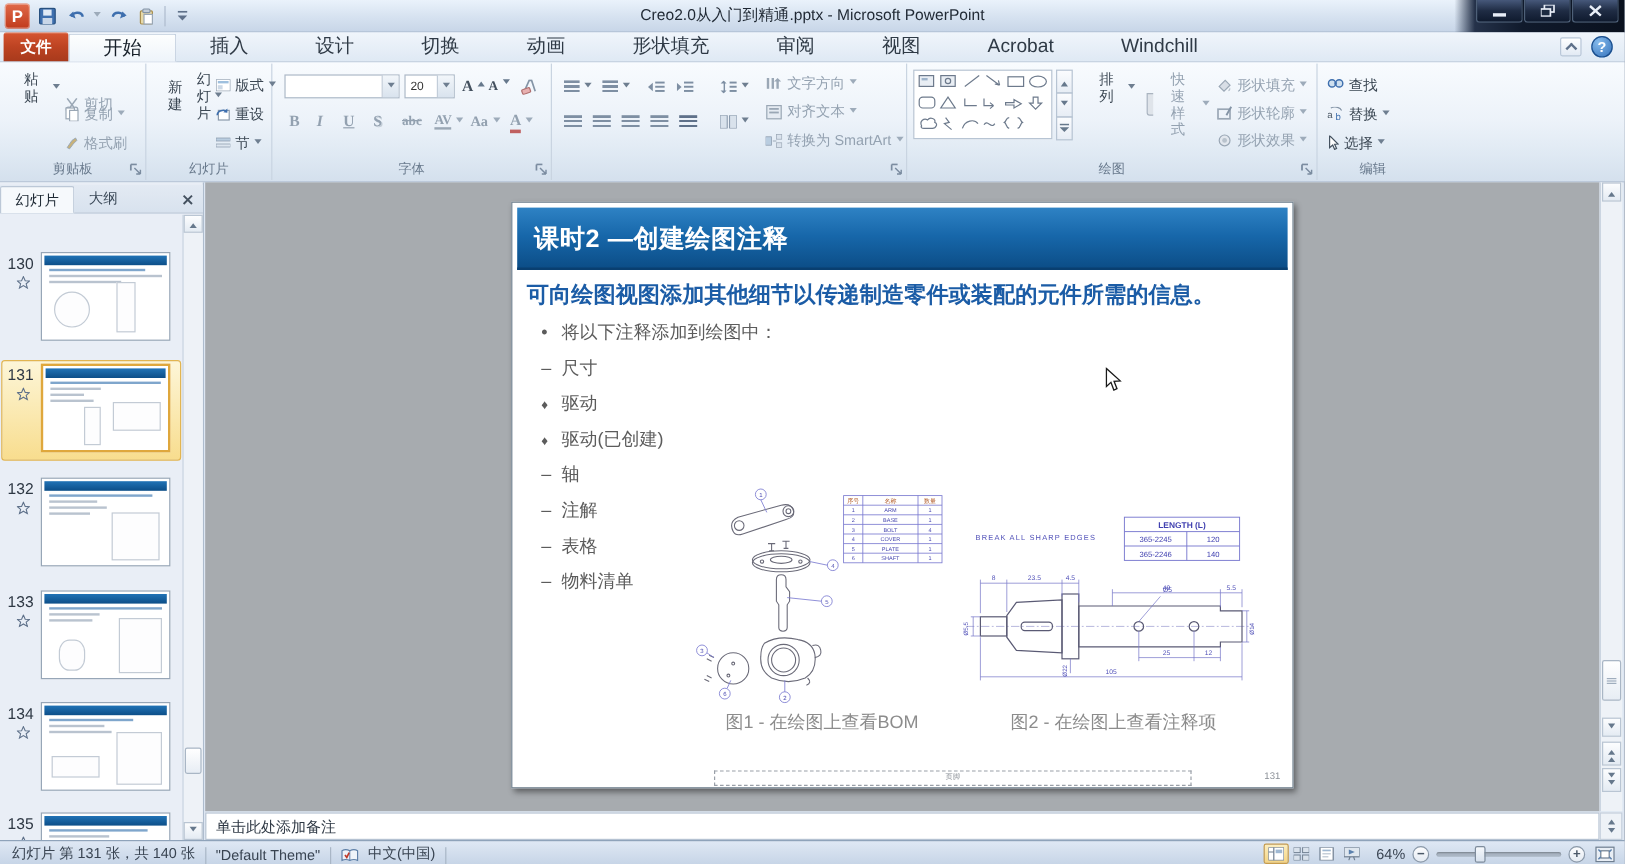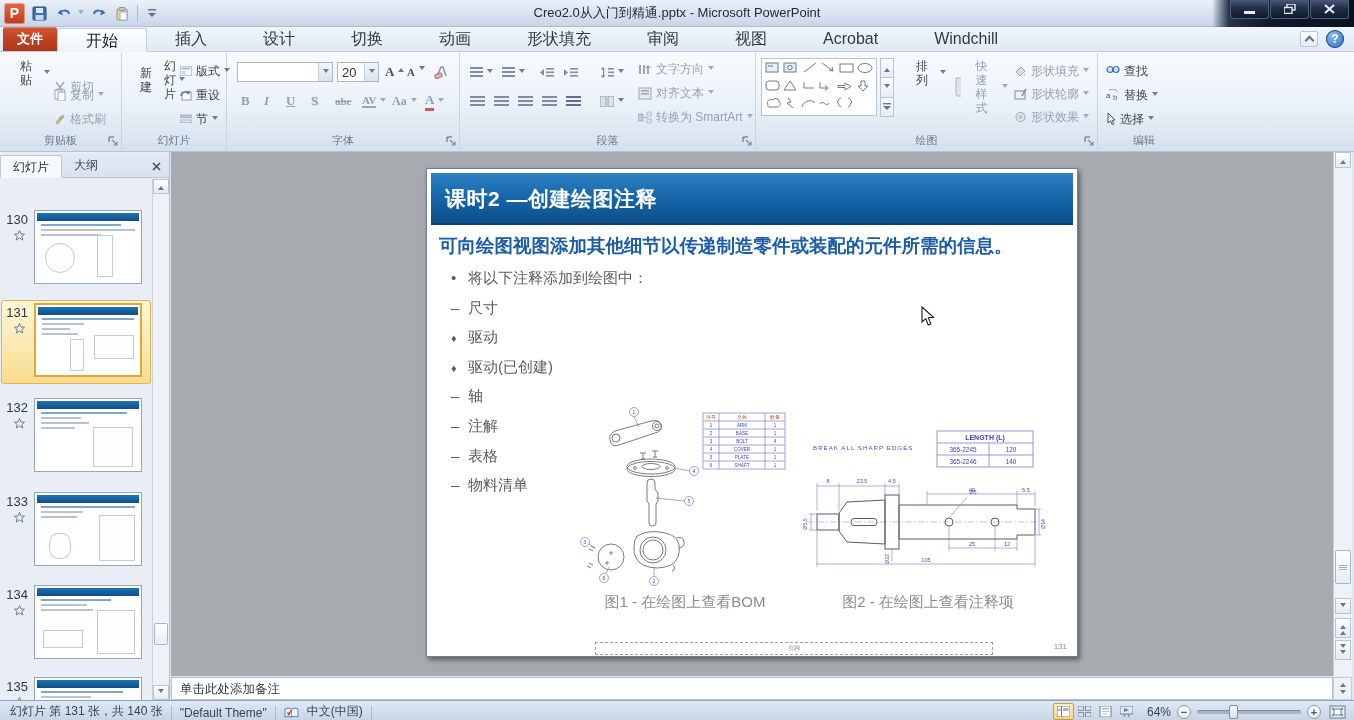--- a/index.html
+++ b/index.html
@@ -43,21 +43,21 @@
     background:linear-gradient(180deg,#f8fbfe,#ecf2f9 50%,#dfe9f3 78%,#d4e0ed);border-bottom:1px solid #b5c3d4}
   .rgroup{position:absolute;top:1px;bottom:1px;border-right:1px solid #c9d4e1}
   .glabel{position:absolute;bottom:2px;left:0;right:0;text-align:center;font-size:11px;color:#68798c;white-space:nowrap}
   .bigbtn{position:absolute;display:flex;flex-direction:row;align-items:center;gap:12px;
     font-size:12px;color:#3b4753;text-align:center;line-height:14px}
   .smallbtn{position:absolute;height:20px;display:flex;align-items:center;gap:4px;font-size:12px;color:#3b4753;white-space:nowrap}
   .dis{color:#94a2b1}
   .caret{width:0;height:0;border:3px solid transparent;border-top:4px solid #6e7e90}
   .dis .caret,.caret.dim{border-top-color:#9dabba}
   .combo{position:absolute;height:20px;background:#fff;border:1px solid #abb8c7;display:flex;align-items:center;
-    font-size:13px;color:#333;padding-left:4px}
+    font-size:10px;color:#333;padding-left:4px}
   .combo-caret{margin-left:auto;width:14px;height:100%;background:linear-gradient(#f2f6fa,#d9e3ee);
     border-left:1px solid #c2cdd9;display:flex;align-items:center;justify-content:center}
   .launcher{position:absolute;right:2px;bottom:3px;width:11px;height:11px}
   .bars{width:15px;height:11px;background:repeating-linear-gradient(180deg,#7e8fa3 0 2px,transparent 2px 4px)}
   .fontletter{font-weight:700;font-size:13px;color:#93a1b0;font-family:"Liberation Serif","DejaVu Serif",serif}
   .gallery{position:absolute;left:5px;top:5px;width:116px;height:58px;background:#fff;border:1px solid #b7c4d3}
   .galcol{position:absolute;left:124px;top:5px;width:14px;height:58px;display:flex;flex-direction:column}
   .galbtn{flex:1;border:1px solid #b7c4d3;background:linear-gradient(#fbfcfe,#e7edf5);display:flex;align-items:center;justify-content:center;margin-bottom:-1px}
   .tri-up{width:0;height:0;border:3px solid transparent;border-bottom:4px solid #66788c}
   .tri-dn{width:0;height:0;border:3px solid transparent;border-top:4px solid #66788c}
@@ -436,21 +436,20 @@
       <div class="smallbtn dis" style="left:178px;top:54px">
         <svg width="14" height="13">
             <rect x="0" y="3" width="5" height="7" fill="#b9cde0" stroke="#8a99ab" stroke-width=".6"></rect>
             <path d="M6 6.5 H9" stroke="#9aa7b5"></path>
             <rect x="9" y="1" width="4.5" height="4" fill="#d9e2ec" stroke="#9aa7b5" stroke-width=".6"></rect>
             <rect x="9" y="8" width="4.5" height="4" fill="#d9e2ec" stroke="#9aa7b5" stroke-width=".6"></rect>
           </svg>
         <span>转换为 SmartArt</span>
           <div class="caret dim"></div>
       </div>
-      <div class="glabel">段落</div>
       <div class="launcher">
           <svg width="11" height="11">
             <path d="M1 1 H6 M1 1 V6" stroke="#7b8ca0" stroke-width="1.5" fill="none"></path>
             <path d="M4 4 L9 9 M9 9 H5.5 M9 9 V5.5" stroke="#7b8ca0" stroke-width="1.2" fill="none"></path>
           </svg>
         </div>
     </div>
 
     <div class="rgroup" style="left:756px;width:342px">
       <div class="gallery">

